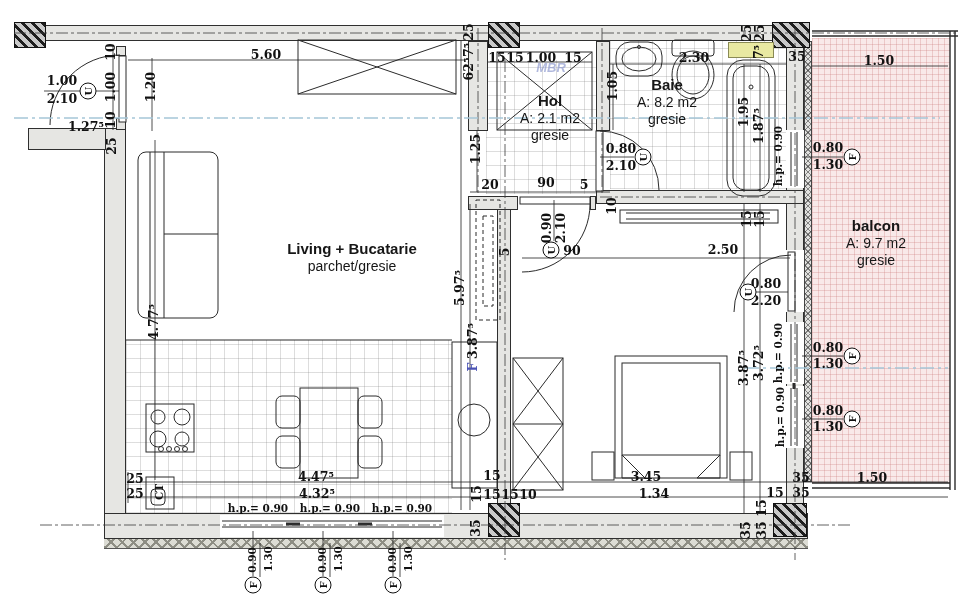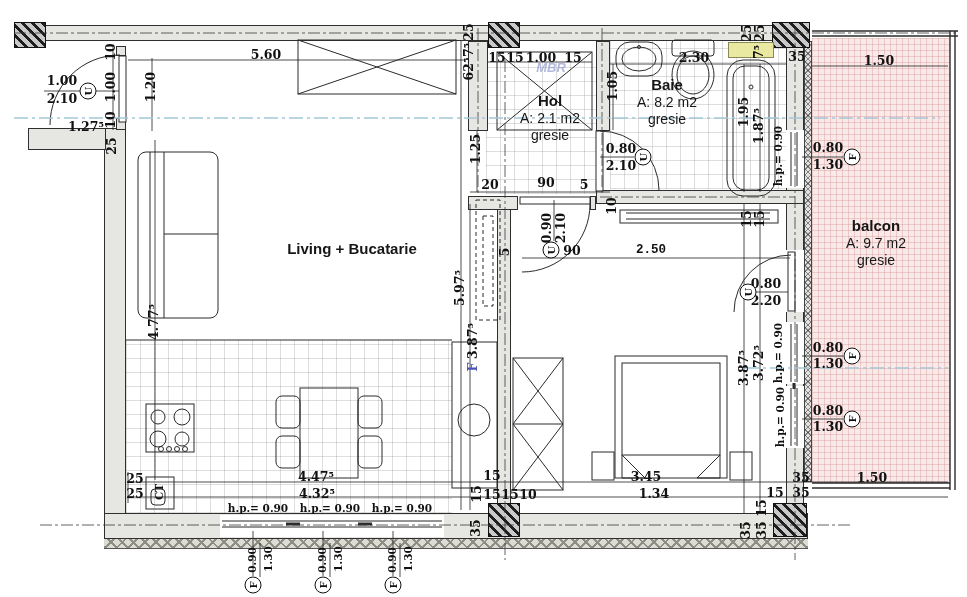--- a/index.html
+++ b/index.html
@@ -261,20 +261,21 @@
     </g>
 
     <g stroke="#a5c6d8" stroke-width="1.4" stroke-dasharray="14 4 3 4" fill="none">
       <line x1="14" y1="118" x2="940" y2="118"></line>
       <line x1="745" y1="368" x2="948" y2="368"></line>
     </g>
   </svg>
 
 <div class="room" style="left: 252px; top: 240px; width: 200px; text-align: center;">
       <span class="nm">Living + Bucatarie</span>
+      <span class="fl">parchet/gresie</span>
     </div>
     <div class="room" style="left: 500px; top: 92px; width: 100px;">
       <span class="nm">Hol</span>
       <span class="ar">A: 2.1 m2</span>
       <span class="fl">gresie</span>
     </div>
     <div class="room" style="left: 617px; top: 76px; width: 100px;">
       <span class="nm">Baie</span>
       <span class="ar">A: 8.2 m2</span>
       <span class="fl">gresie</span>
@@ -321,21 +322,21 @@
     <span class="dim" style="left: 572px; top: 251px;">90</span>
     <span class="dim r" style="left: 505px; top: 252px;">5</span>
     <span class="dim r" style="left: 460px; top: 288px;">5.97⁵</span>
     <span class="dim r" style="left: 473px; top: 341px;">3.87⁵</span>
     <span class="dim r bf" style="left: 473px; top: 367px;">F</span>
     <span class="dim r" style="left: 744px; top: 112px;">1.95</span>
     <span class="dim r" style="left: 759px; top: 126px;">1.87⁵</span>
     <span class="dim r s" style="left: 778px; top: 156px;">h.p.= 0.90</span>
     <span class="dim" style="left: 828px; top: 148px;">0.80</span>
     <span class="dim" style="left: 828px; top: 165px;">1.30</span>
-    <span class="dim" style="left: 651px; top: 250px; font-family: Liberation Mono, monospace;">2.50</span>
+    <span class="dim" style="left: 723px; top: 250px;">2.50</span>
     <span class="dim r" style="left: 747px; top: 219px;">15</span>
     <span class="dim r" style="left: 760px; top: 219px;">15</span>
     <span class="dim" style="left: 766px; top: 284px;">0.80</span>
     <span class="dim" style="left: 766px; top: 301px;">2.20</span>
     <span class="dim r" style="left: 744px; top: 368px;">3.87⁵</span>
     <span class="dim r" style="left: 759px; top: 363px;">3.72⁵</span>
     <span class="dim r s" style="left: 778px; top: 353px;">h.p.= 0.90</span>
     <span class="dim r s" style="left: 780px; top: 417px;">h.p.= 0.90</span>
     <span class="dim" style="left: 828px; top: 348px;">0.80</span>
     <span class="dim" style="left: 828px; top: 364px;">1.30</span>

